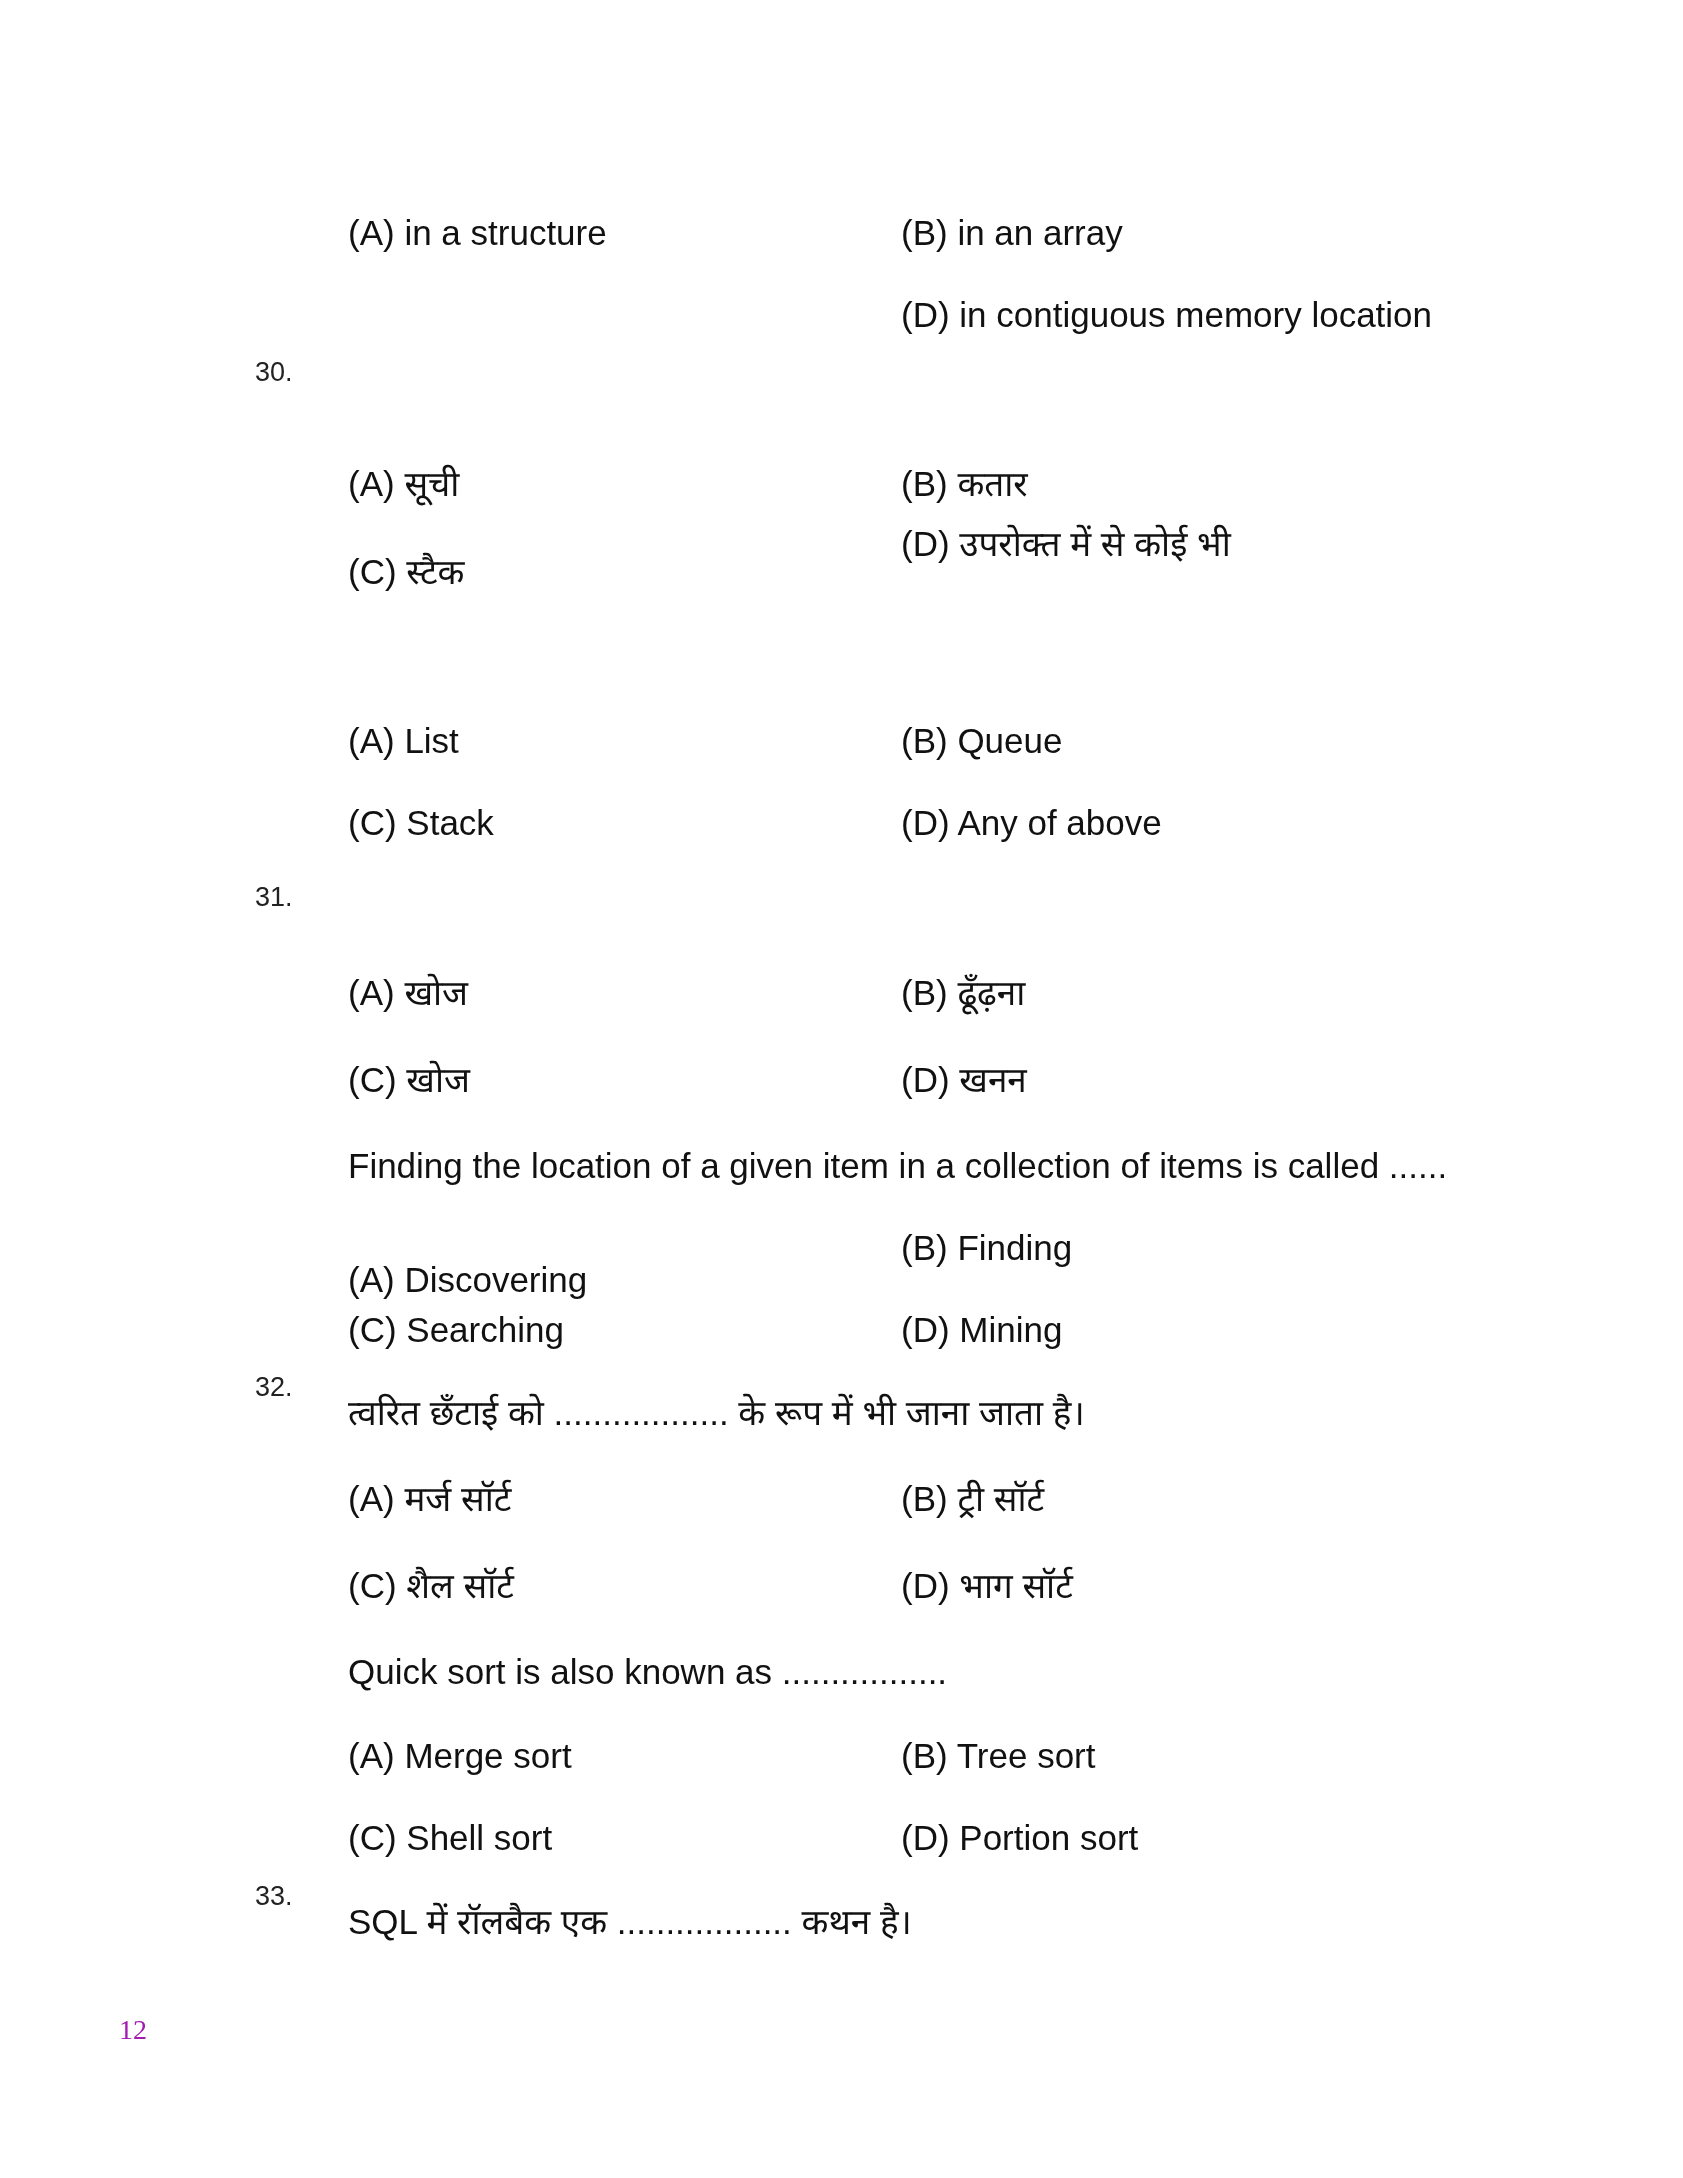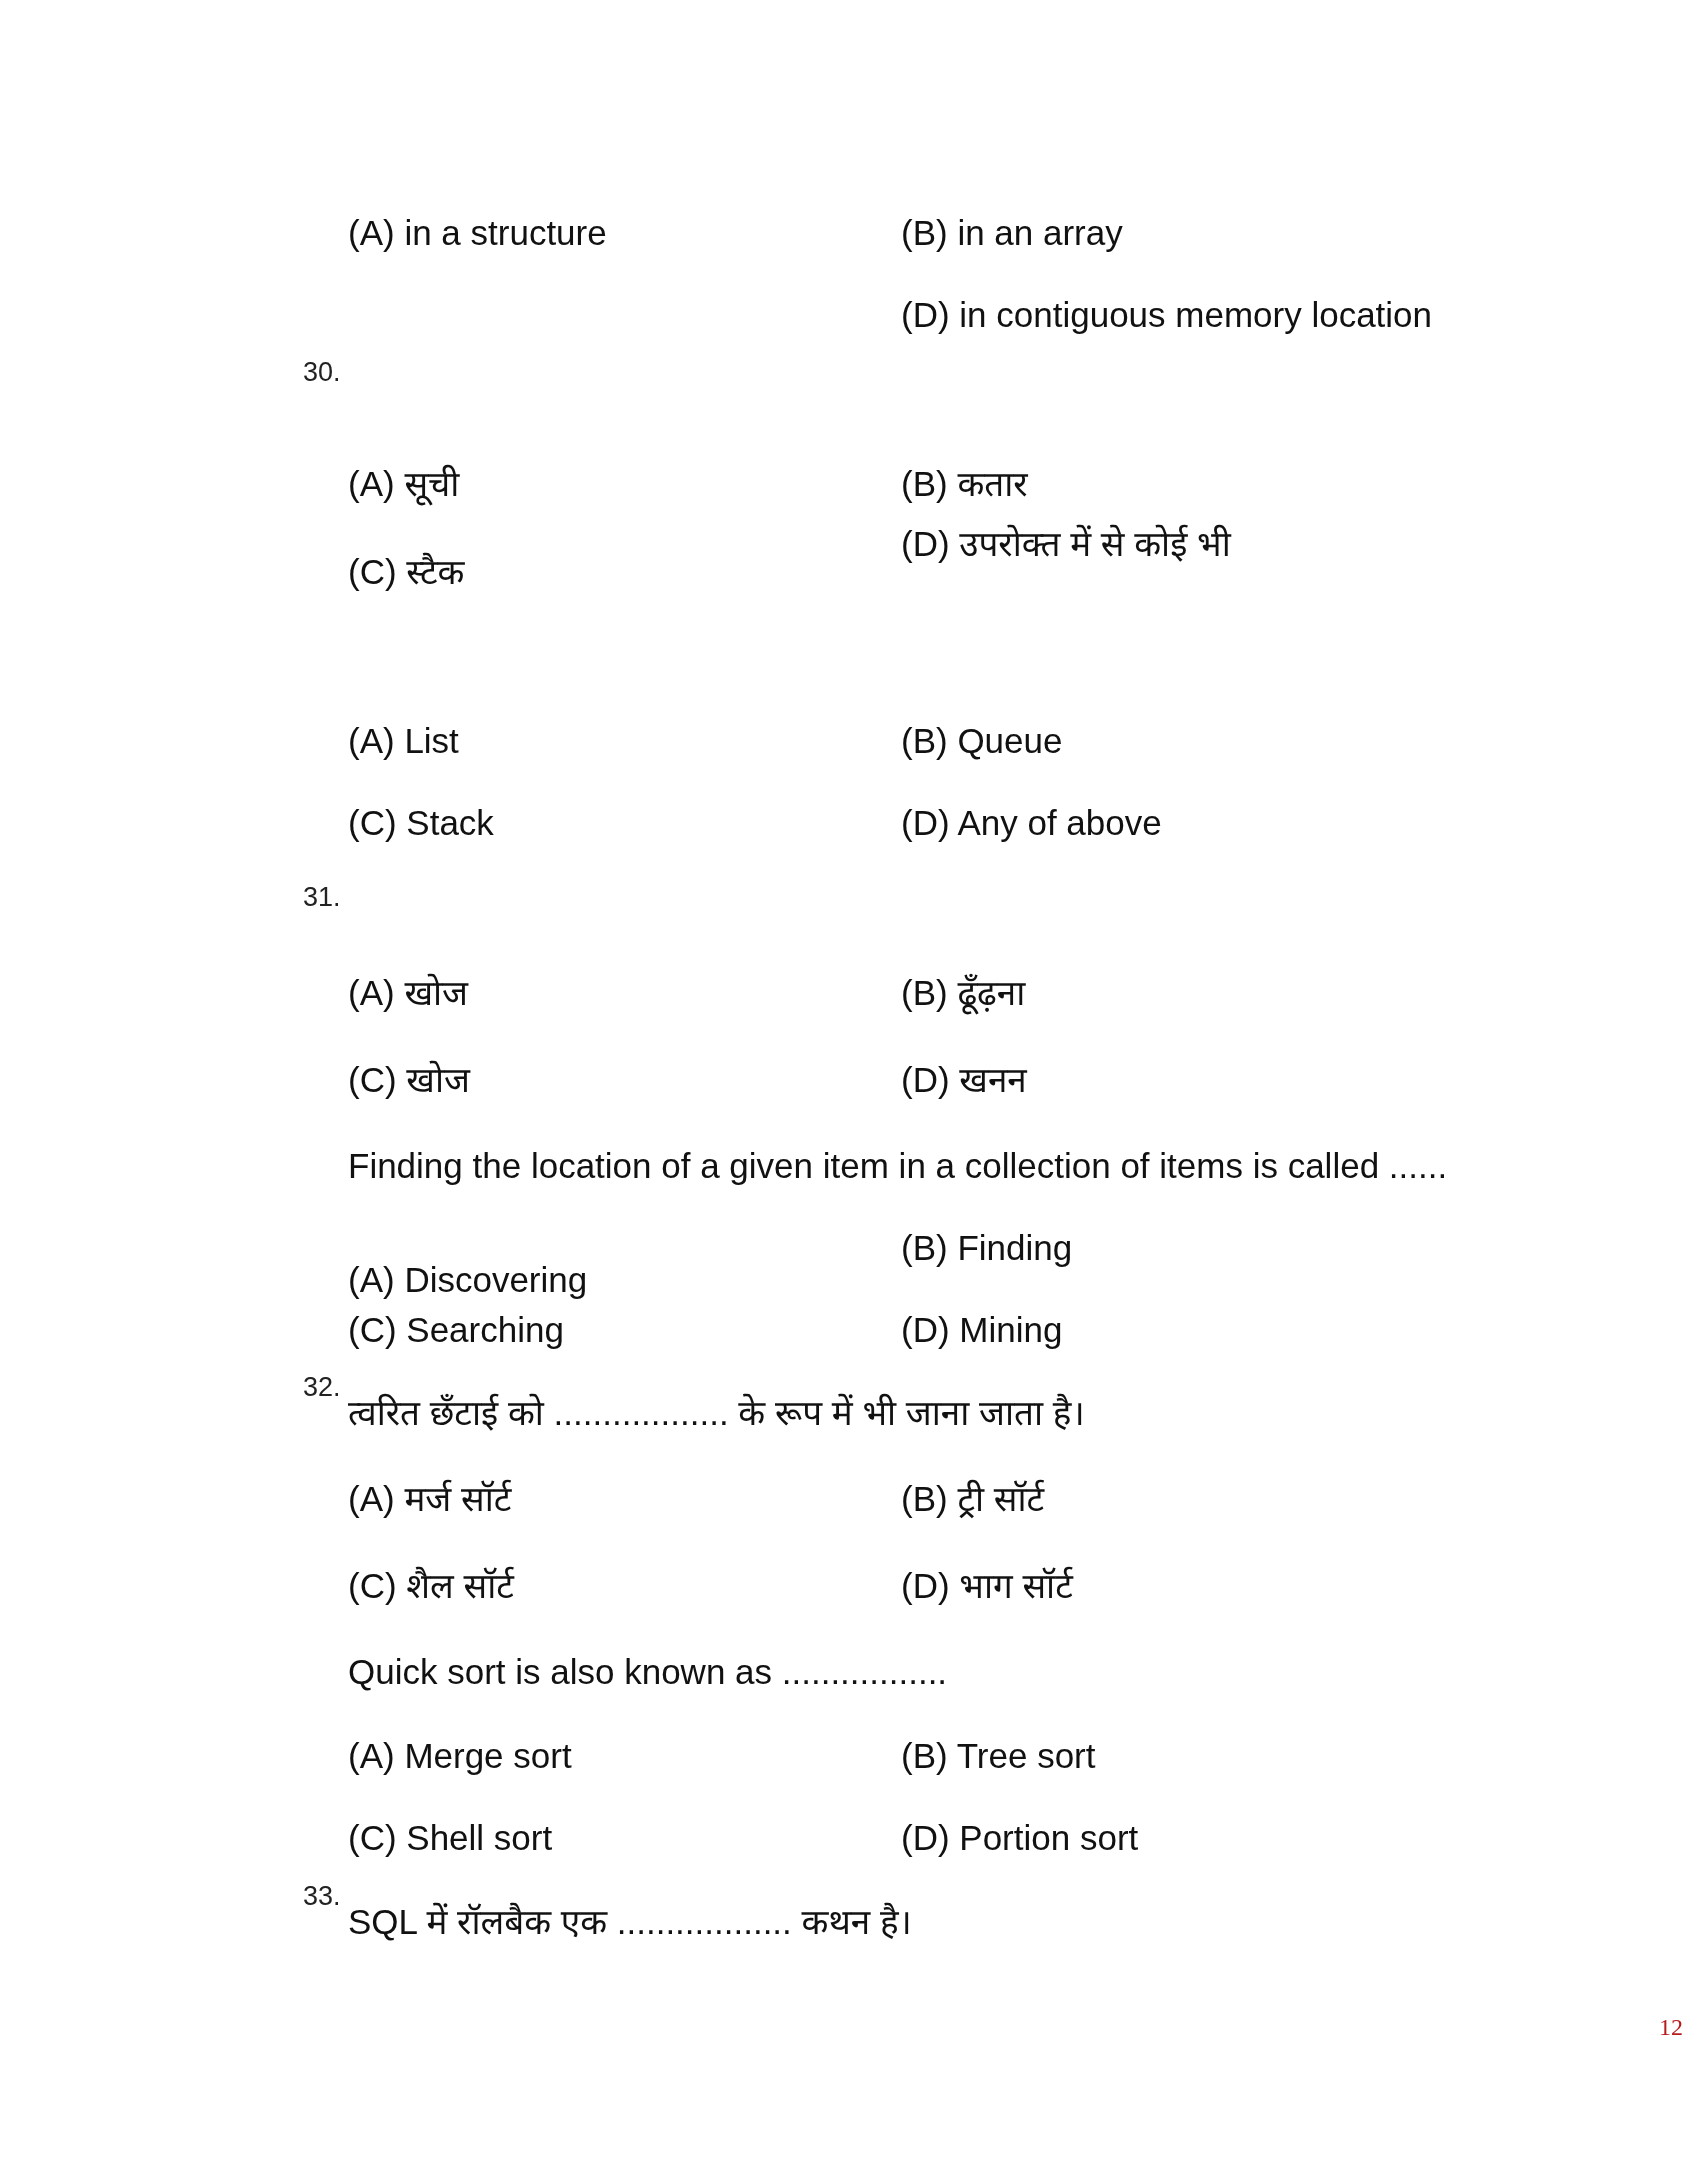--- a/index.html
+++ b/index.html
@@ -1,23 +1,23 @@
 <!DOCTYPE html>
 <html><head>
 <meta charset="utf-8">
 <style>
   html, body { margin: 0; padding: 0; background: #ffffff; }
   body { width: 1683px; height: 2178px; position: relative; overflow: hidden; }
   .page { position: absolute; left: 0; top: 0; width: 1683px; height: 2178px; background: #ffffff; color: #111111; }
   .line { position: absolute; font-family: "Liberation Sans", sans-serif; font-size: 35px; line-height: 44px; white-space: nowrap; transform: translateY(-50%); margin-top: 28px; }
-  .qnum { position: absolute; left: 255px; font-family: "Liberation Sans", sans-serif; font-size: 27px; line-height: 44px; transform: translateY(-50%); color: #222; margin-left: 48px; }
+  .qnum { position: absolute; left: 255px; font-family: "Liberation Sans", sans-serif; font-size: 27px; line-height: 44px; transform: translateY(-50%); color: #222; }
   .optA { left: 348px; }
   .optB { left: 901px; }
   .stem { left: 348px; }
-  .pagenum { position: absolute; left: 0; width: 100%; text-align: right; top: 2014px; font-family: "Liberation Serif", serif; font-size: 24px; color: #b91c1c; padding-left: 119px; box-sizing: border-box; }
+  .pagenum { position: absolute; left: 0; width: 100%; text-align: left; top: 2014px; font-family: "Liberation Serif", serif; font-size: 28px; color: #a21caf; padding-left: 119px; box-sizing: border-box; }
 </style>
 </head>
 <body>
 
 <div class="page">
 
   <div class="line optA" style="top:205px">(A) in a structure</div>
   <div class="line optB" style="top:205px">(B) in an array</div>
   <div class="line optB" style="top:287px">(D) in contiguous memory location</div>
 

